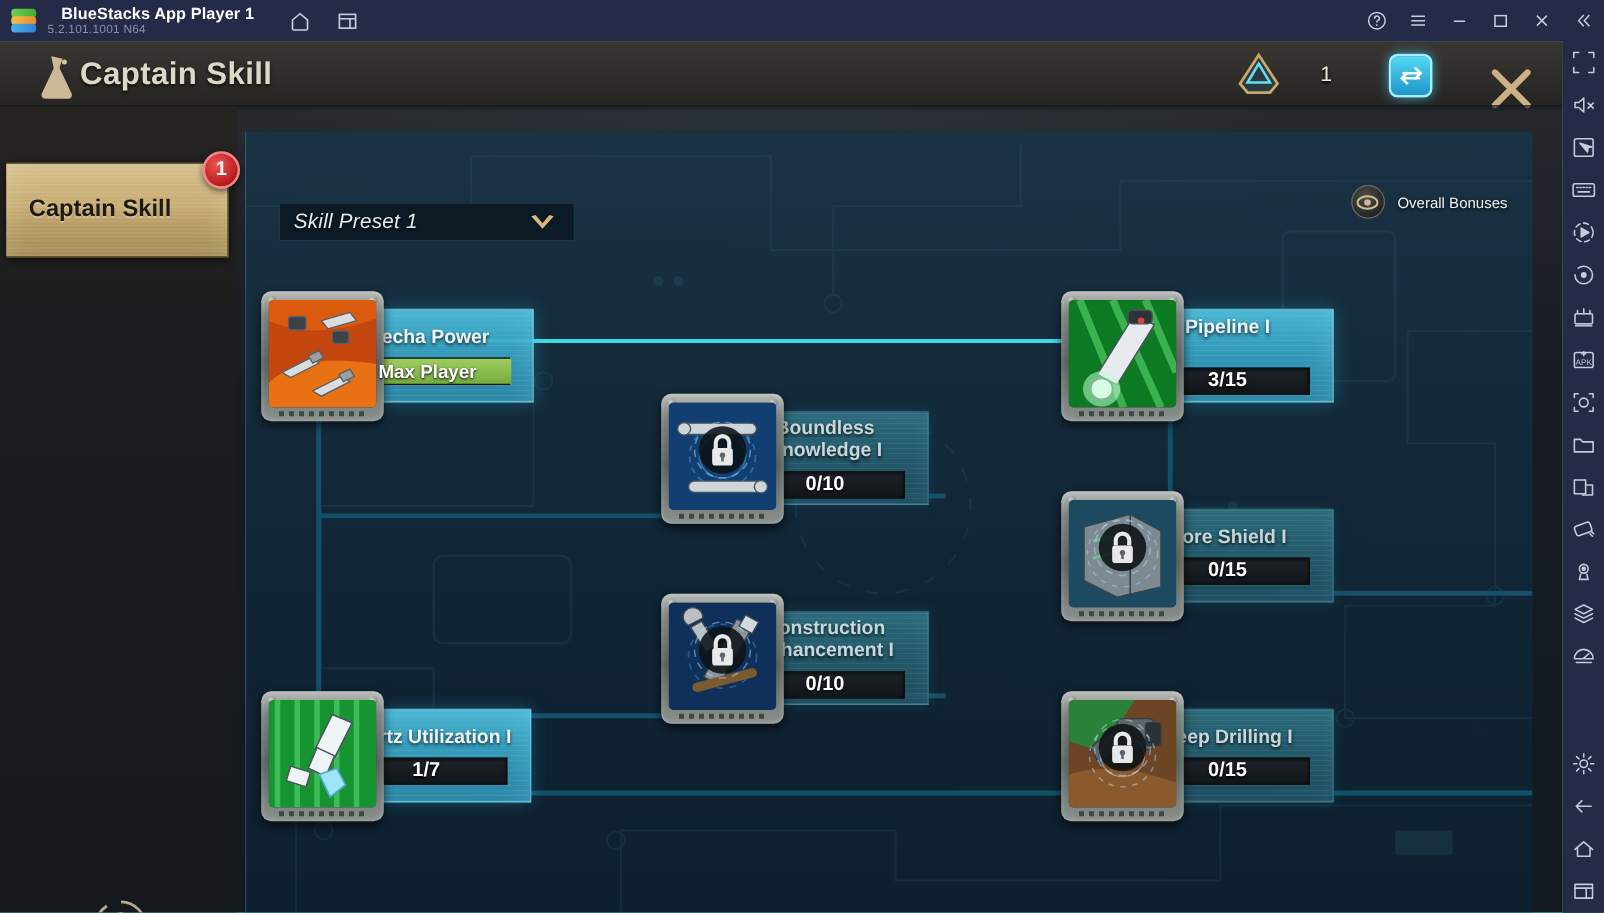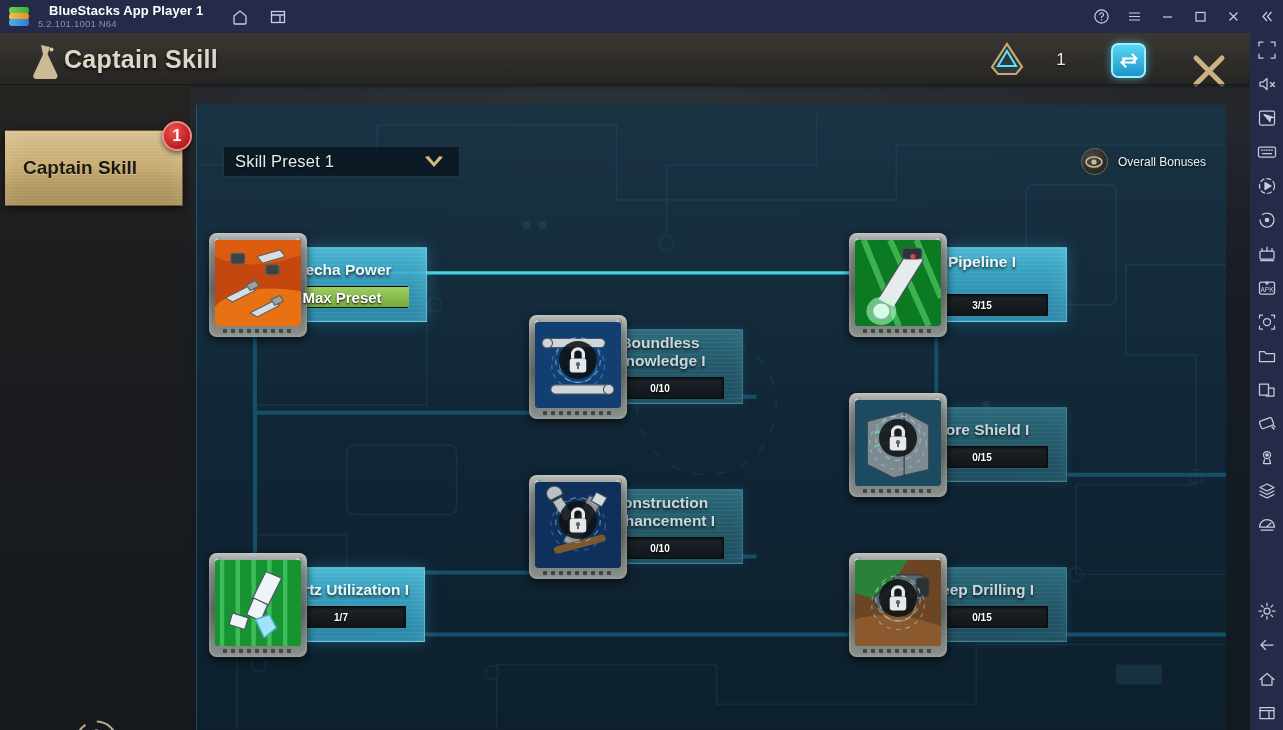--- a/index.html
+++ b/index.html
@@ -77,23 +77,23 @@
 
   
   #panel { position:absolute; left:196px; top:72px; width:1030px; height:625px;
     background:
       linear-gradient(180deg, rgba(25,52,70,.92), rgba(16,38,54,.95) 55%, rgba(13,32,46,.97));
     border-left:1px solid rgba(120,200,225,.22);
     overflow:hidden; }
   
   #circuit { position:absolute; inset:0; opacity:.5; }
 
-  #preset { position:absolute; left:26px; top:41px; width:237px; height:31px;
+  #preset { position:absolute; left:26px; top:57px; width:237px; height:31px;
     background:rgba(8,20,28,.78); border:1px solid rgba(110,190,215,.18);
-    display:flex; align-items:center; }
+    display:flex; align-items:center;font-style:italic; }
   #preset-label { color:#e6edf0; font-size:16.5px; padding-left:11px; letter-spacing:.2px;
     text-shadow:0 1px 2px #000; }
   #preset-caret { position:absolute; right:14px; top:6px; }
 
   #bonuses { position:absolute; right:20px; top:40px; height:33px; display:flex; align-items:center; }
   #eye-btn { width:27px; height:27px; border-radius:50%;
     background:radial-gradient(circle at 40% 35%,#4e4d49,#232523 75%);
     border:1px solid #6d6a60; display:flex; align-items:center; justify-content:center; }
   #bonuses-label { color:#eef3f5; font-size:12px; margin-left:10px; text-shadow:0 1px 3px #000; }
 
@@ -114,21 +114,21 @@
     background:repeating-linear-gradient(0deg,rgba(255,255,255,.16) 0 1px,transparent 1px 4px); }
   .node .cname { position:relative; text-align:center; color:#eef6f8; font-size:15.5px;
     font-weight:bold; line-height:18px; text-shadow:0 2px 3px rgba(0,0,0,.75); }
   .node.locked .cname { color:#c8d6da; }
   .node .bar { position:relative; margin:0 auto; height:22px;
     background:linear-gradient(180deg,#1d2328,#10161a); border:1px solid rgba(0,0,0,.5);
     box-shadow:inset 0 1px 3px rgba(0,0,0,.7); display:flex; align-items:center;
     justify-content:center; }
   .node .fill { position:absolute; left:0; top:0; bottom:0;
     background:linear-gradient(180deg,#9ccf5e,#76ab3e); border-right:1px solid #4f7a28; }
-  .node .btxt { position:relative; color:#fff; font-size:10px; font-weight:bold;
+  .node .btxt { position:relative; color:#fff; font-size:16px; font-weight:bold;
     text-shadow:0 1px 2px #000; z-index:2; }
   .node.maxed .btxt { font-size:15px; }
 
   
   .iconframe { position:absolute; left:0; top:0; width:98px; height:104px;
     background:linear-gradient(180deg,#b9bcb7 0%,#7d8280 18%,#5c625f 55%,#8b918c 100%);
     border-radius:8px; padding:7px 6px 11px 6px;
     box-shadow:0 3px 8px rgba(0,0,0,.65), inset 0 0 4px rgba(255,255,255,.35); }
   .iconframe .inner { width:100%; height:100%; border-radius:4px; overflow:hidden; position:relative;
     box-shadow:inset 0 0 9px rgba(0,0,0,.8); }
@@ -311,21 +311,21 @@
       </g>
       <path d="M182 168 H700" stroke="#41e4ee" stroke-width="3.2" fill="none" opacity=".95"></path>
     </svg>
 
     <div id="nodes">
         <div class="node maxed" style="left: 12px; top: 128px; width: 218px;">
           <div class="card" style="width:170px;display:flex;flex-direction:column;justify-content:center;gap:7px;padding:0 8px;">
        <div class="cname">Mecha Power</div>
        <div class="bar" style="width:131px">
          <div class="fill" style="width:131px;border-right:none;"></div>
-         <div class="btxt" style="color: rgb(255, 255, 255);">Max Preset</div>
+         <div class="btxt" style="color: rgb(255, 255, 255);">Max Player</div>
        </div>
      </div>
      <div class="iconframe">
        <div class="screw" style="left:5px;top:4px"></div>
        <div class="screw" style="right:5px;top:4px"></div>
        <div class="inner"><svg viewBox="0 0 98 104" width="100%" height="100%" preserveAspectRatio="none">
       <rect width="98" height="104" fill="#c4470f"></rect>
       <g opacity=".85">
                   <path d="M0 80 Q30 50 98 62 L98 104 L0 104Z" fill="#ef7a14"></path>
       <path d="M0 20 Q40 40 98 18 L98 0 L0 0Z" fill="#e2600f"></path>

